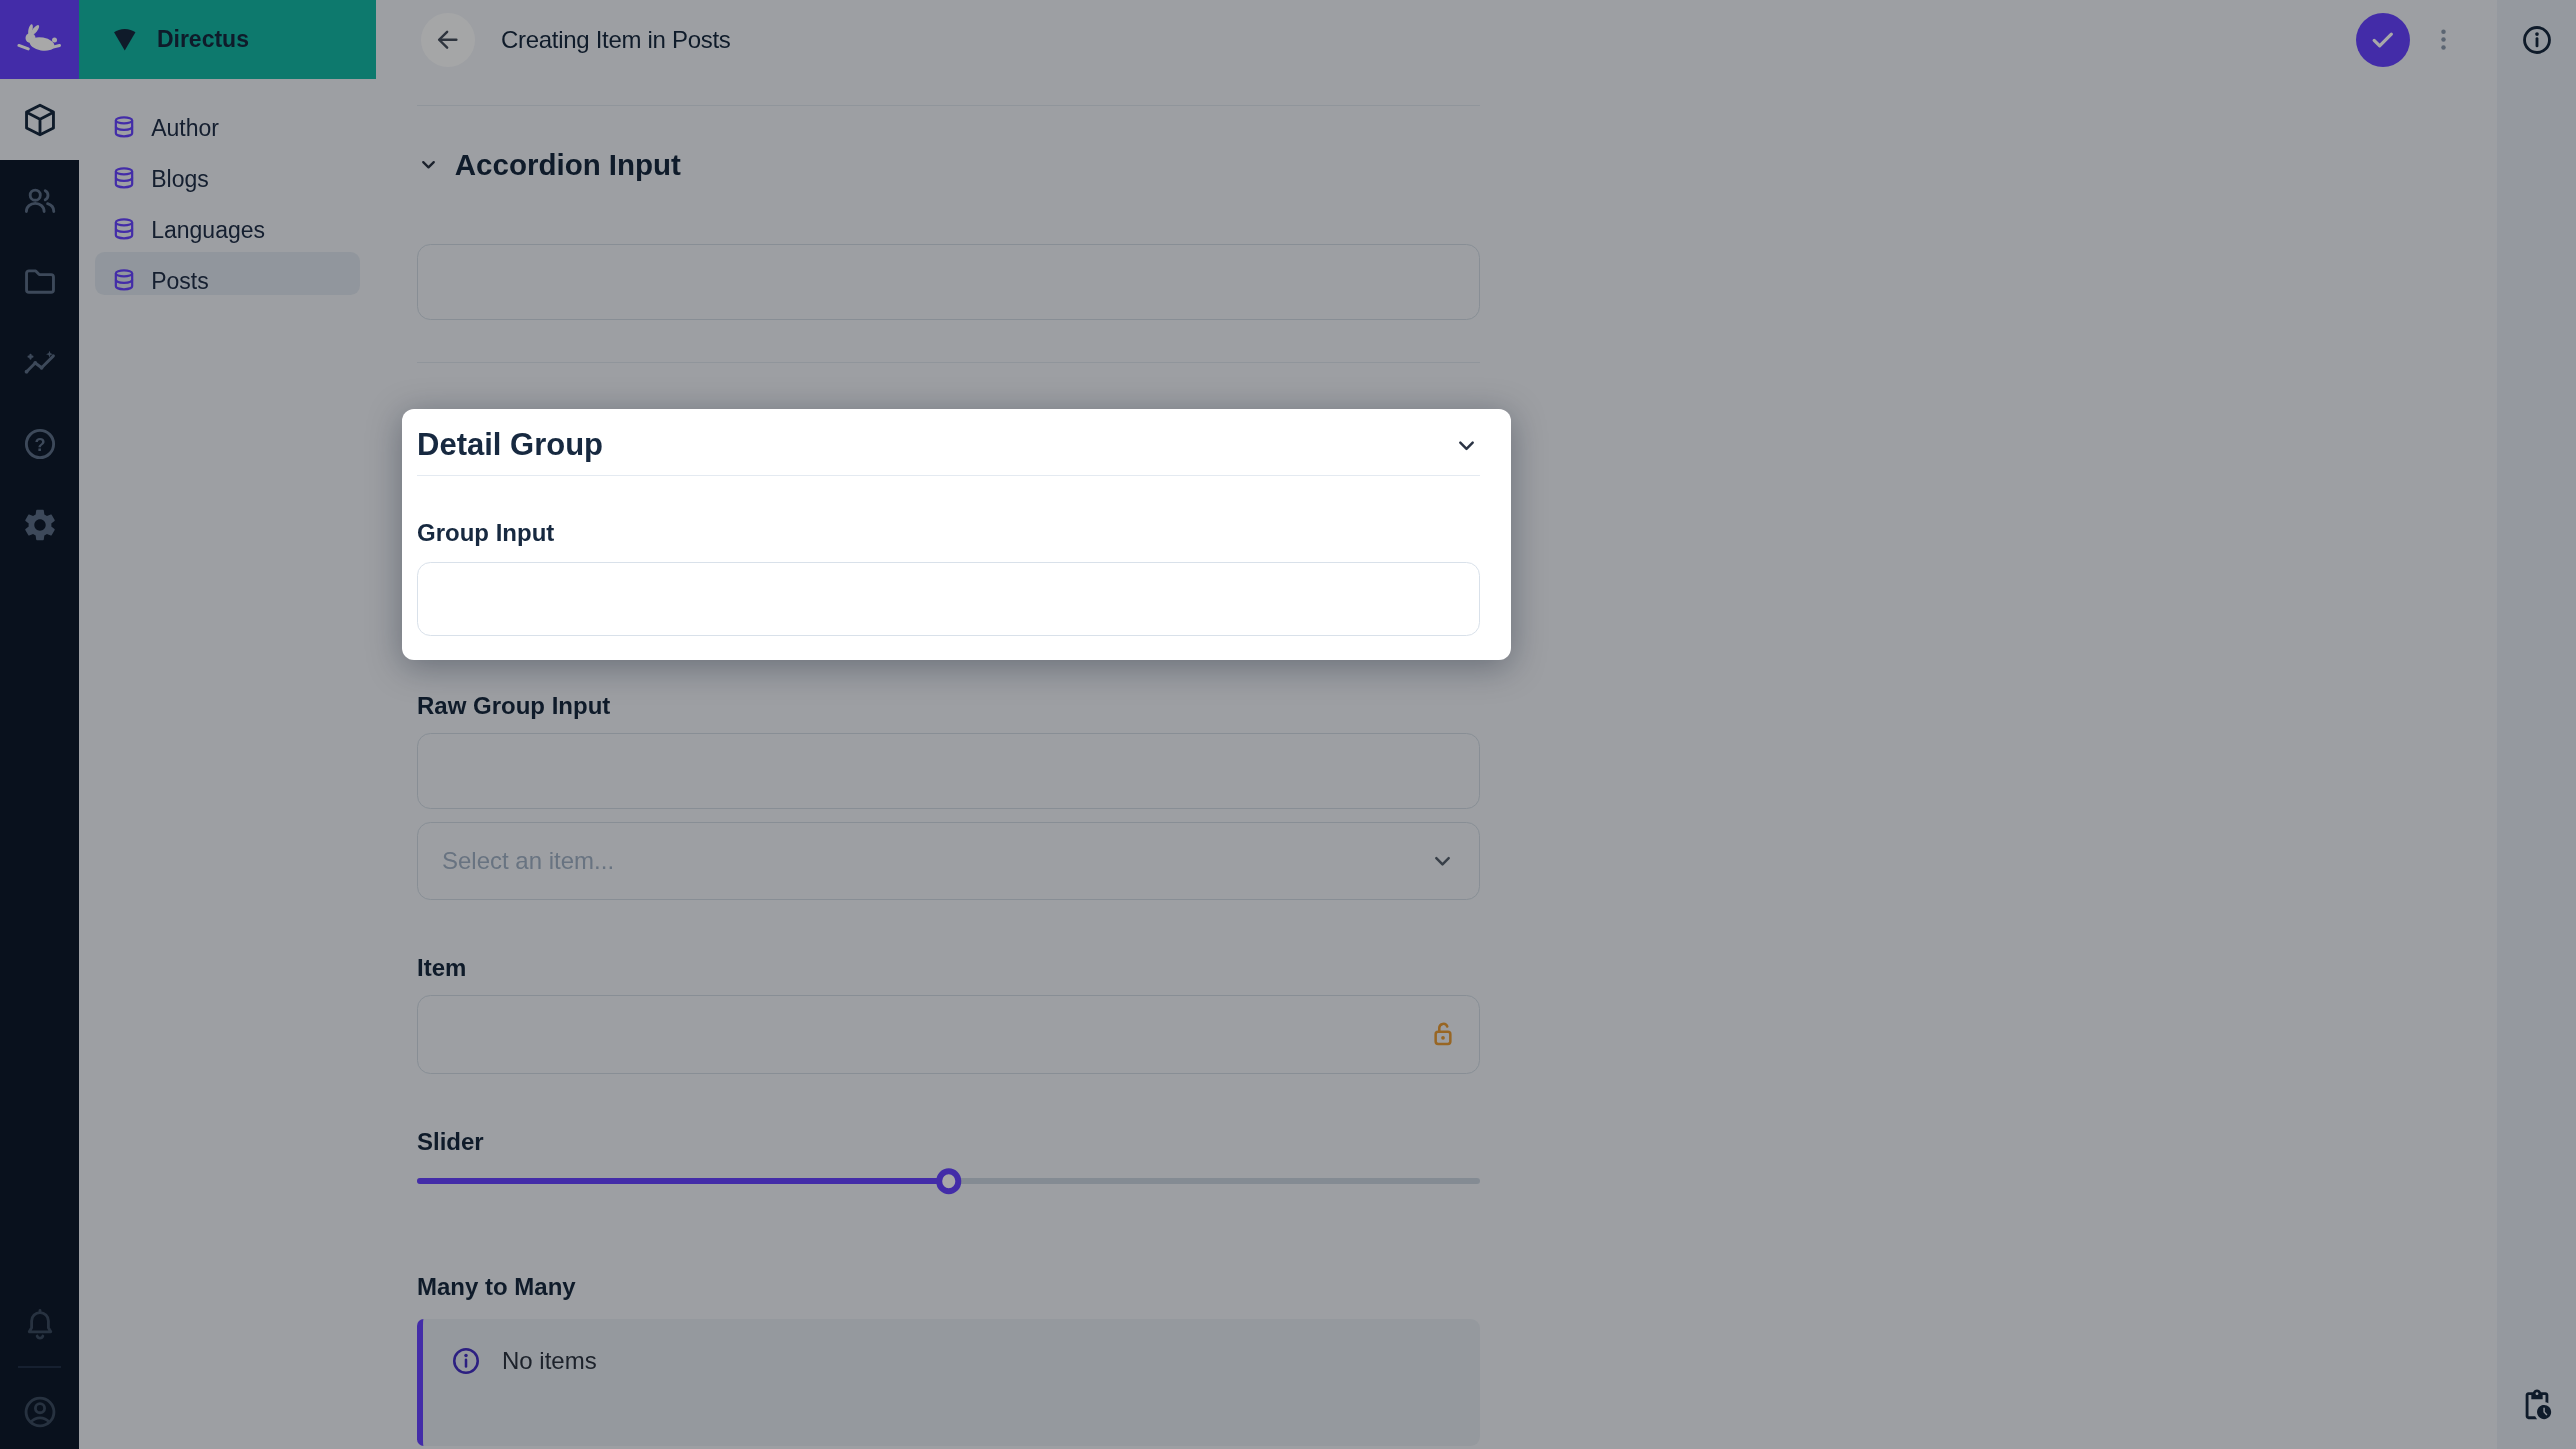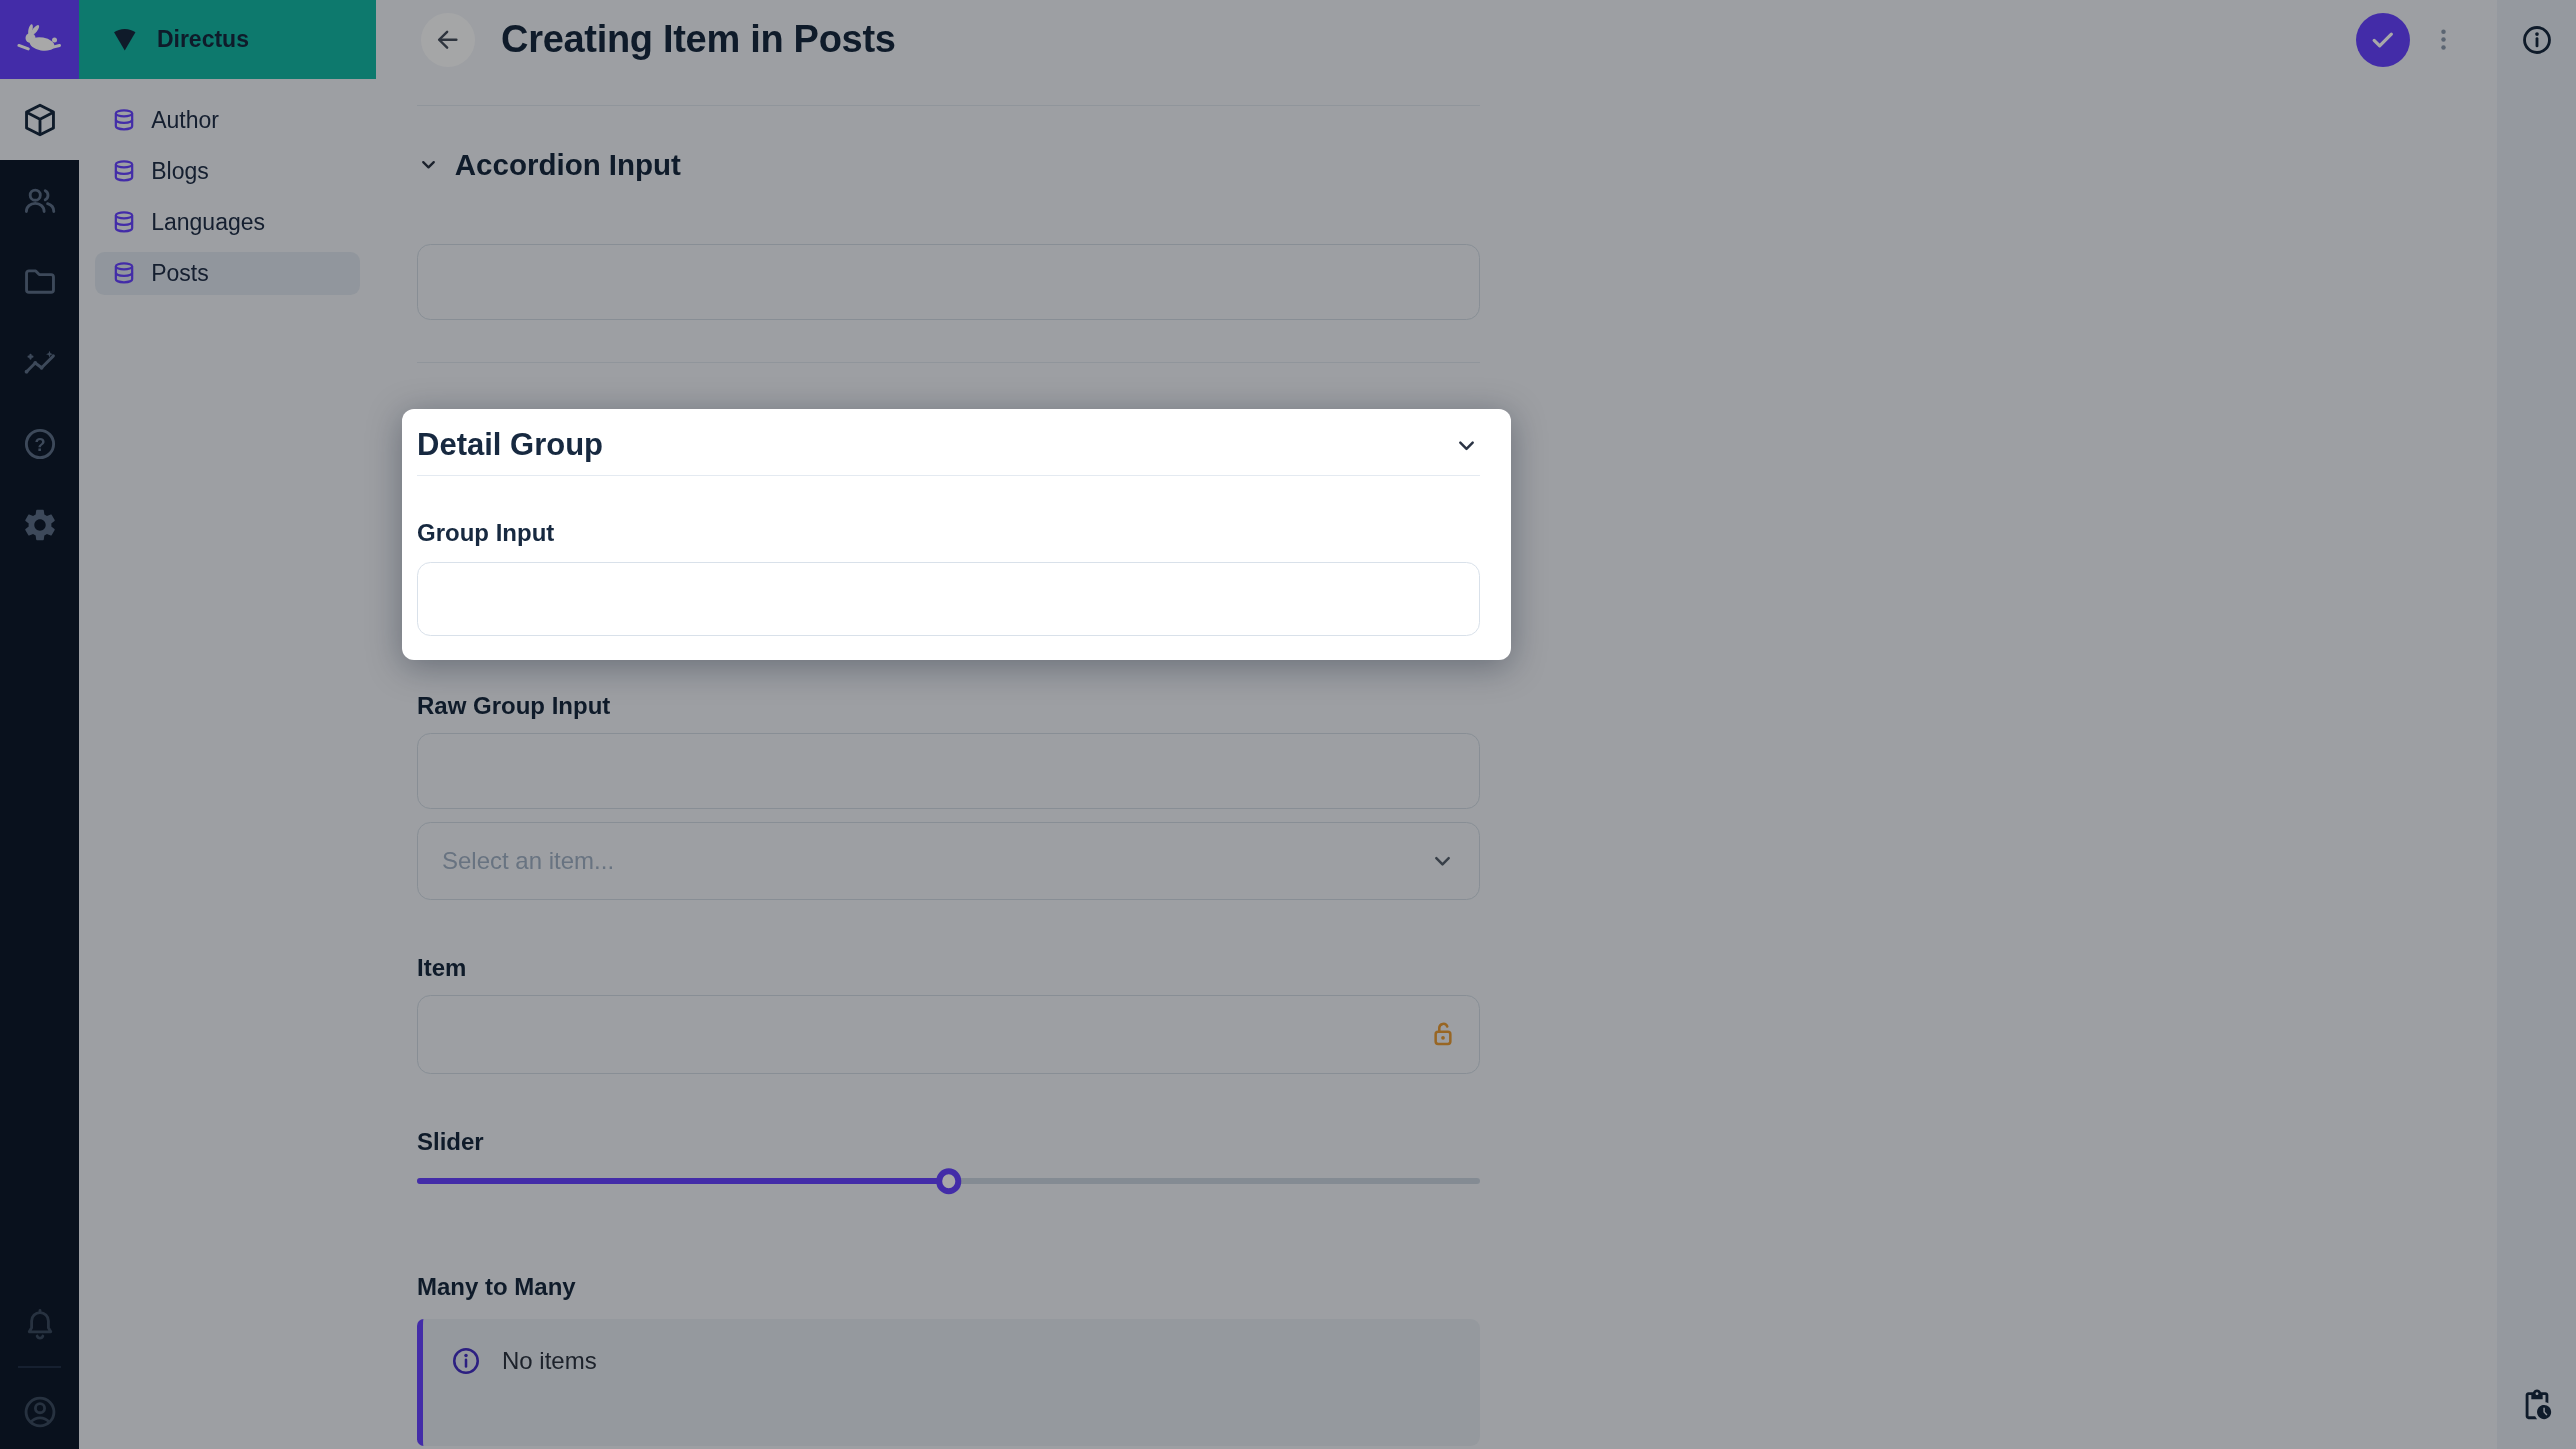--- a/index.html
+++ b/index.html
@@ -37,21 +37,21 @@
     background: #eef2f7;
   }
   .nav-header {
     height: 79px; background: #14b8a6; display: flex; align-items: center;
     padding-left: 31px; gap: 17.4px; cursor: pointer;
   }
   .nav-header svg { width: 29.5px; height: 29.5px; color: #172940; }
   .nav-header .proj-name { font-size: 23px; font-weight: 600; color: #172940; }
   .nav-list { padding: 20px 16px 0; }
   .nav-item {
-    height: 43px; border-radius: 9.4px; display: flex; align-items: center;
+    height: 43px; border-radius: 9.4px; display: flex; align-items: flex-end;
     padding-left: 14.8px; gap: 13.4px; margin-bottom: 8px; cursor: pointer;
   }
   .nav-item.active { background: #dde4ee; }
   .nav-item svg { width: 28px; height: 28px; color: #6644ff; flex: none; }
   .nav-item .nav-label { font-size: 23px; font-weight: 500; color: #21304a; }
 
   
   .right-bar {
     position: absolute; right: 0; top: 0; bottom: 0; width: 79px;
     background: #e3e9f1; display: flex; flex-direction: column;
@@ -62,21 +62,21 @@
 
   
   .main { position: absolute; left: 376px; right: 79px; top: 0; bottom: 0; }
   .main-header { height: 79px; display: flex; align-items: center; padding: 0 39px 0 45px; }
   .back-btn {
     width: 54px; height: 54px; border-radius: 50%; background: #fbfcfe; border: none;
     display: flex; align-items: center; justify-content: center; cursor: pointer; color: #46505e;
     flex: none;
   }
   .back-btn svg { width: 29.5px; height: 29.5px; }
-  .page-title { font-size: 38px; font-weight: 700; color: #172940; margin-left: 26px; letter-spacing: -0.3px; }
+  .page-title { font-size: 24px; font-weight: 400; color: #172940; margin-left: 26px; letter-spacing: -0.3px; }
   .header-actions { margin-left: auto; display: flex; align-items: center; gap: 19px; }
   .save-btn {
     width: 54px; height: 54px; border-radius: 50%; background: #6644ff; border: none;
     display: flex; align-items: center; justify-content: center; cursor: pointer; color: #fff;
   }
   .save-btn svg { width: 29.5px; height: 29.5px; }
   .dots-btn { background: none; border: none; cursor: pointer; color: #8a99ad; width: 29.5px; height: 54px; display:flex; align-items:center; justify-content:center; }
   .dots-btn svg { width: 27px; height: 27px; }
 
   .content { padding-left: 41px; width: 1104px; }

